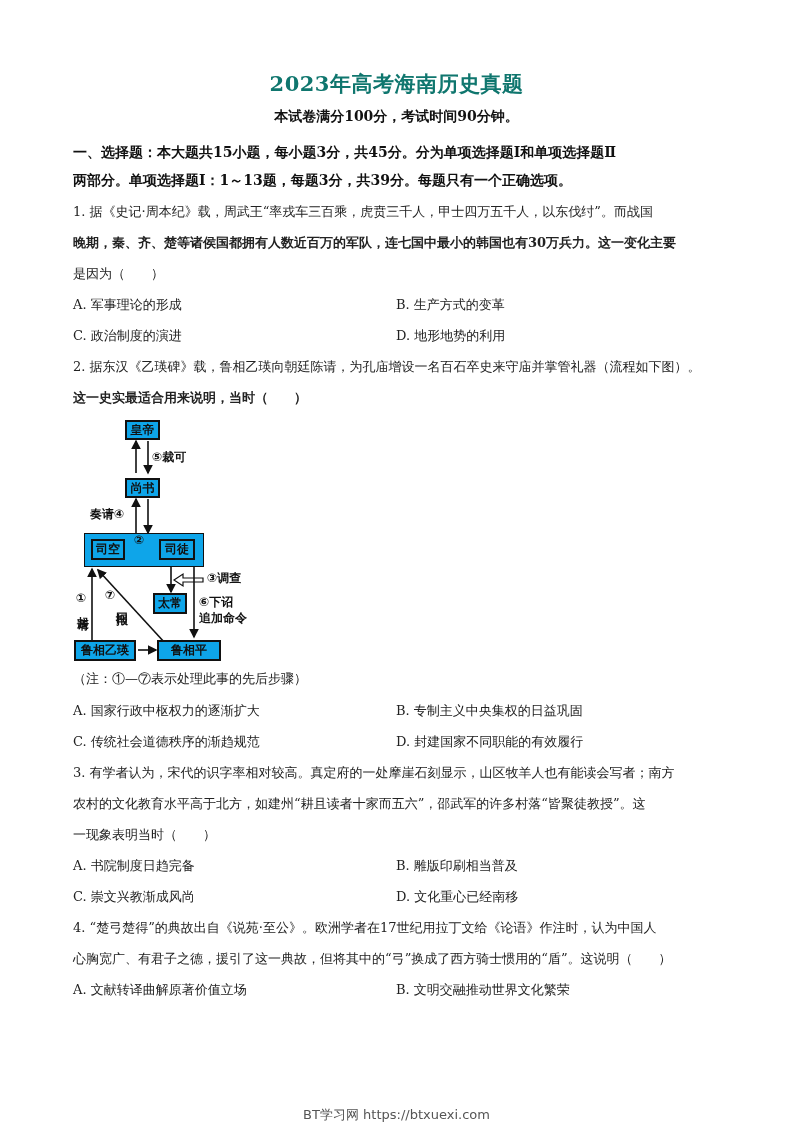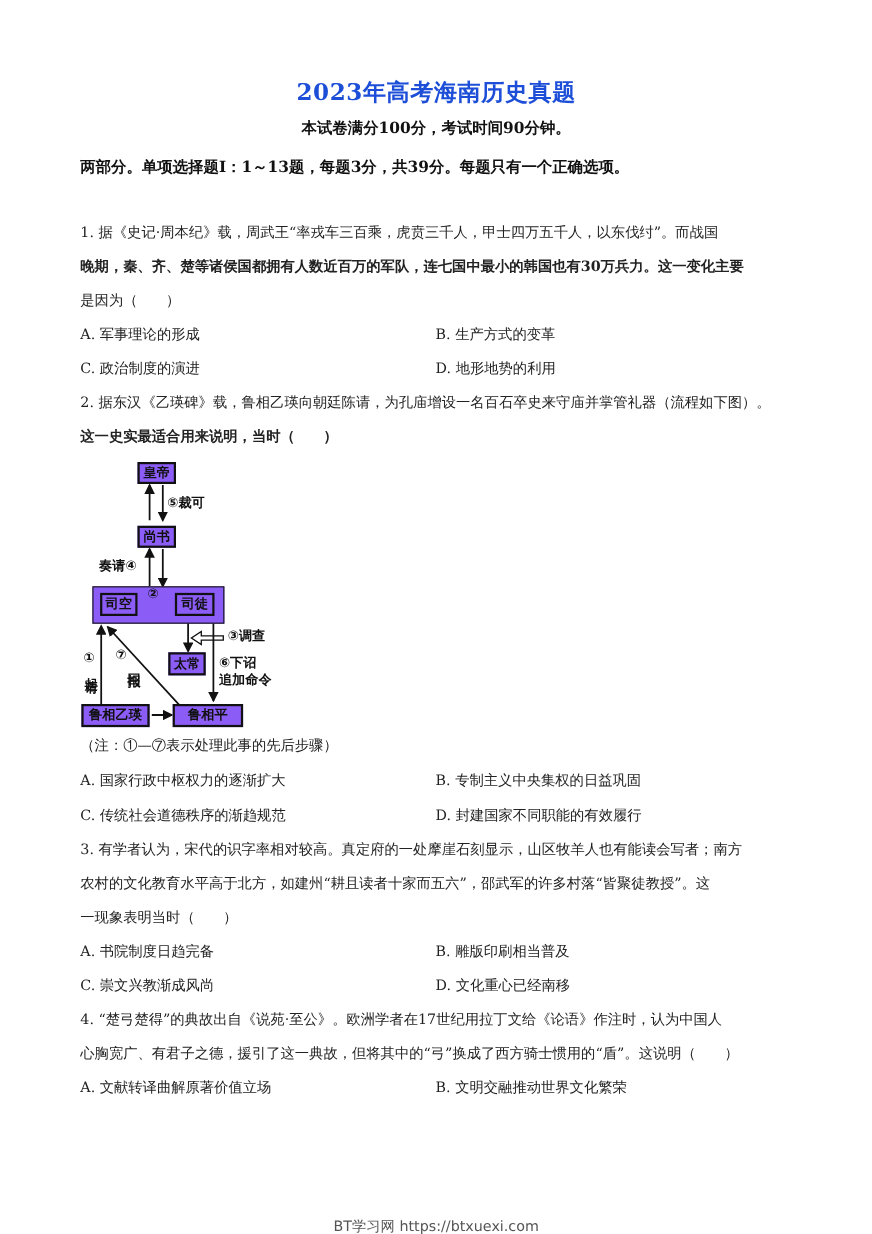--- a/index.html
+++ b/index.html
@@ -1,46 +1,47 @@
 <!DOCTYPE html>
 <html><head>
 <meta charset="utf-8">
 <style>
   html, body { margin:0; padding:0; background:#ffffff; }
   body { width:793px; height:1122px; position:relative; overflow:hidden;
          font-family:"DejaVu Serif","Liberation Serif",serif; color:#1a1a1a; }
   .title { position:absolute; left:0; top:70px; width:793px; text-align:center;
-           font-size:21px; font-weight:bold; letter-spacing:0.5px; color:#1d4ed8; }
+           font-size:21px; font-weight:bold; letter-spacing:0.5px; color:#0f766e; }
   .subtitle { position:absolute; left:0; top:108px; width:793px; text-align:center;
               font-size:14px; font-weight:bold; color:#111; }
   .section { position:absolute; left:73px; width:660px; font-size:14px; font-weight:bold;
              line-height:28px; color:#111; }
   .line { position:absolute; left:73px; width:660px; font-size:13px; line-height:18px;
           white-space:nowrap; color:#222; }
   .optA { left:73px; }
   .optB { left:396px; }
   .opt { position:absolute; font-size:13px; line-height:18px; white-space:nowrap; color:#222; }
   .footer { position:absolute; left:0; top:1071px; width:793px; text-align:center;
             font-family:"DejaVu Sans","Liberation Sans",sans-serif; font-size:13px; color:#555;margin-top:35px; }
 
   
   .diagram { position:absolute; left:70px; top:415px; width:200px; height:250px;
              font-family:"DejaVu Sans","Liberation Sans",sans-serif; font-weight:bold; color:#111; }
-  .dbox { position:absolute; border:2px solid #111; background:#8b5cf6; font-size:12px;
+  .dbox { position:absolute; border:2px solid #111; background:#0ea5e9; font-size:12px;
           display:flex; align-items:center; justify-content:center; box-sizing:border-box; }
   .dlabel { position:absolute; font-size:12px; white-space:nowrap; line-height:14px; }
   .dv { writing-mode:vertical-rl; text-orientation:upright; letter-spacing:1px; }
   svg.arrows { position:absolute; left:0; top:0; }
 </style>
 </head>
 <body>
 
 <div class="title">2023年高考海南历史真题</div>
 <div class="subtitle">本试卷满分100分，考试时间90分钟。</div>
 <div class="section" style="top:138px;">
+  <div>一、选择题：本大题共15小题，每小题3分，共45分。分为单项选择题Ⅰ和单项选择题Ⅱ</div>
   <div>两部分。单项选择题Ⅰ：1～13题，每题3分，共39分。每题只有一个正确选项。</div>
 </div>
 
 <div>
   <div class="line" style="top:203px;">1. 据《史记·周本纪》载，周武王“率戎车三百乘，虎贲三千人，甲士四万五千人，以东伐纣”。而战国</div>
   <div class="line" style="top:234px;font-weight:bold;">晚期，秦、齐、楚等诸侯国都拥有人数近百万的军队，连七国中最小的韩国也有30万兵力。这一变化主要</div>
   <div class="line" style="top:265px;">是因为（　　）</div>
   <div class="opt optA" style="top:296px;">A. 军事理论的形成</div>
   <div class="opt optB" style="top:296px;">B. 生产方式的变革</div>
   <div class="opt optA" style="top:327px;">C. 政治制度的演进</div>

